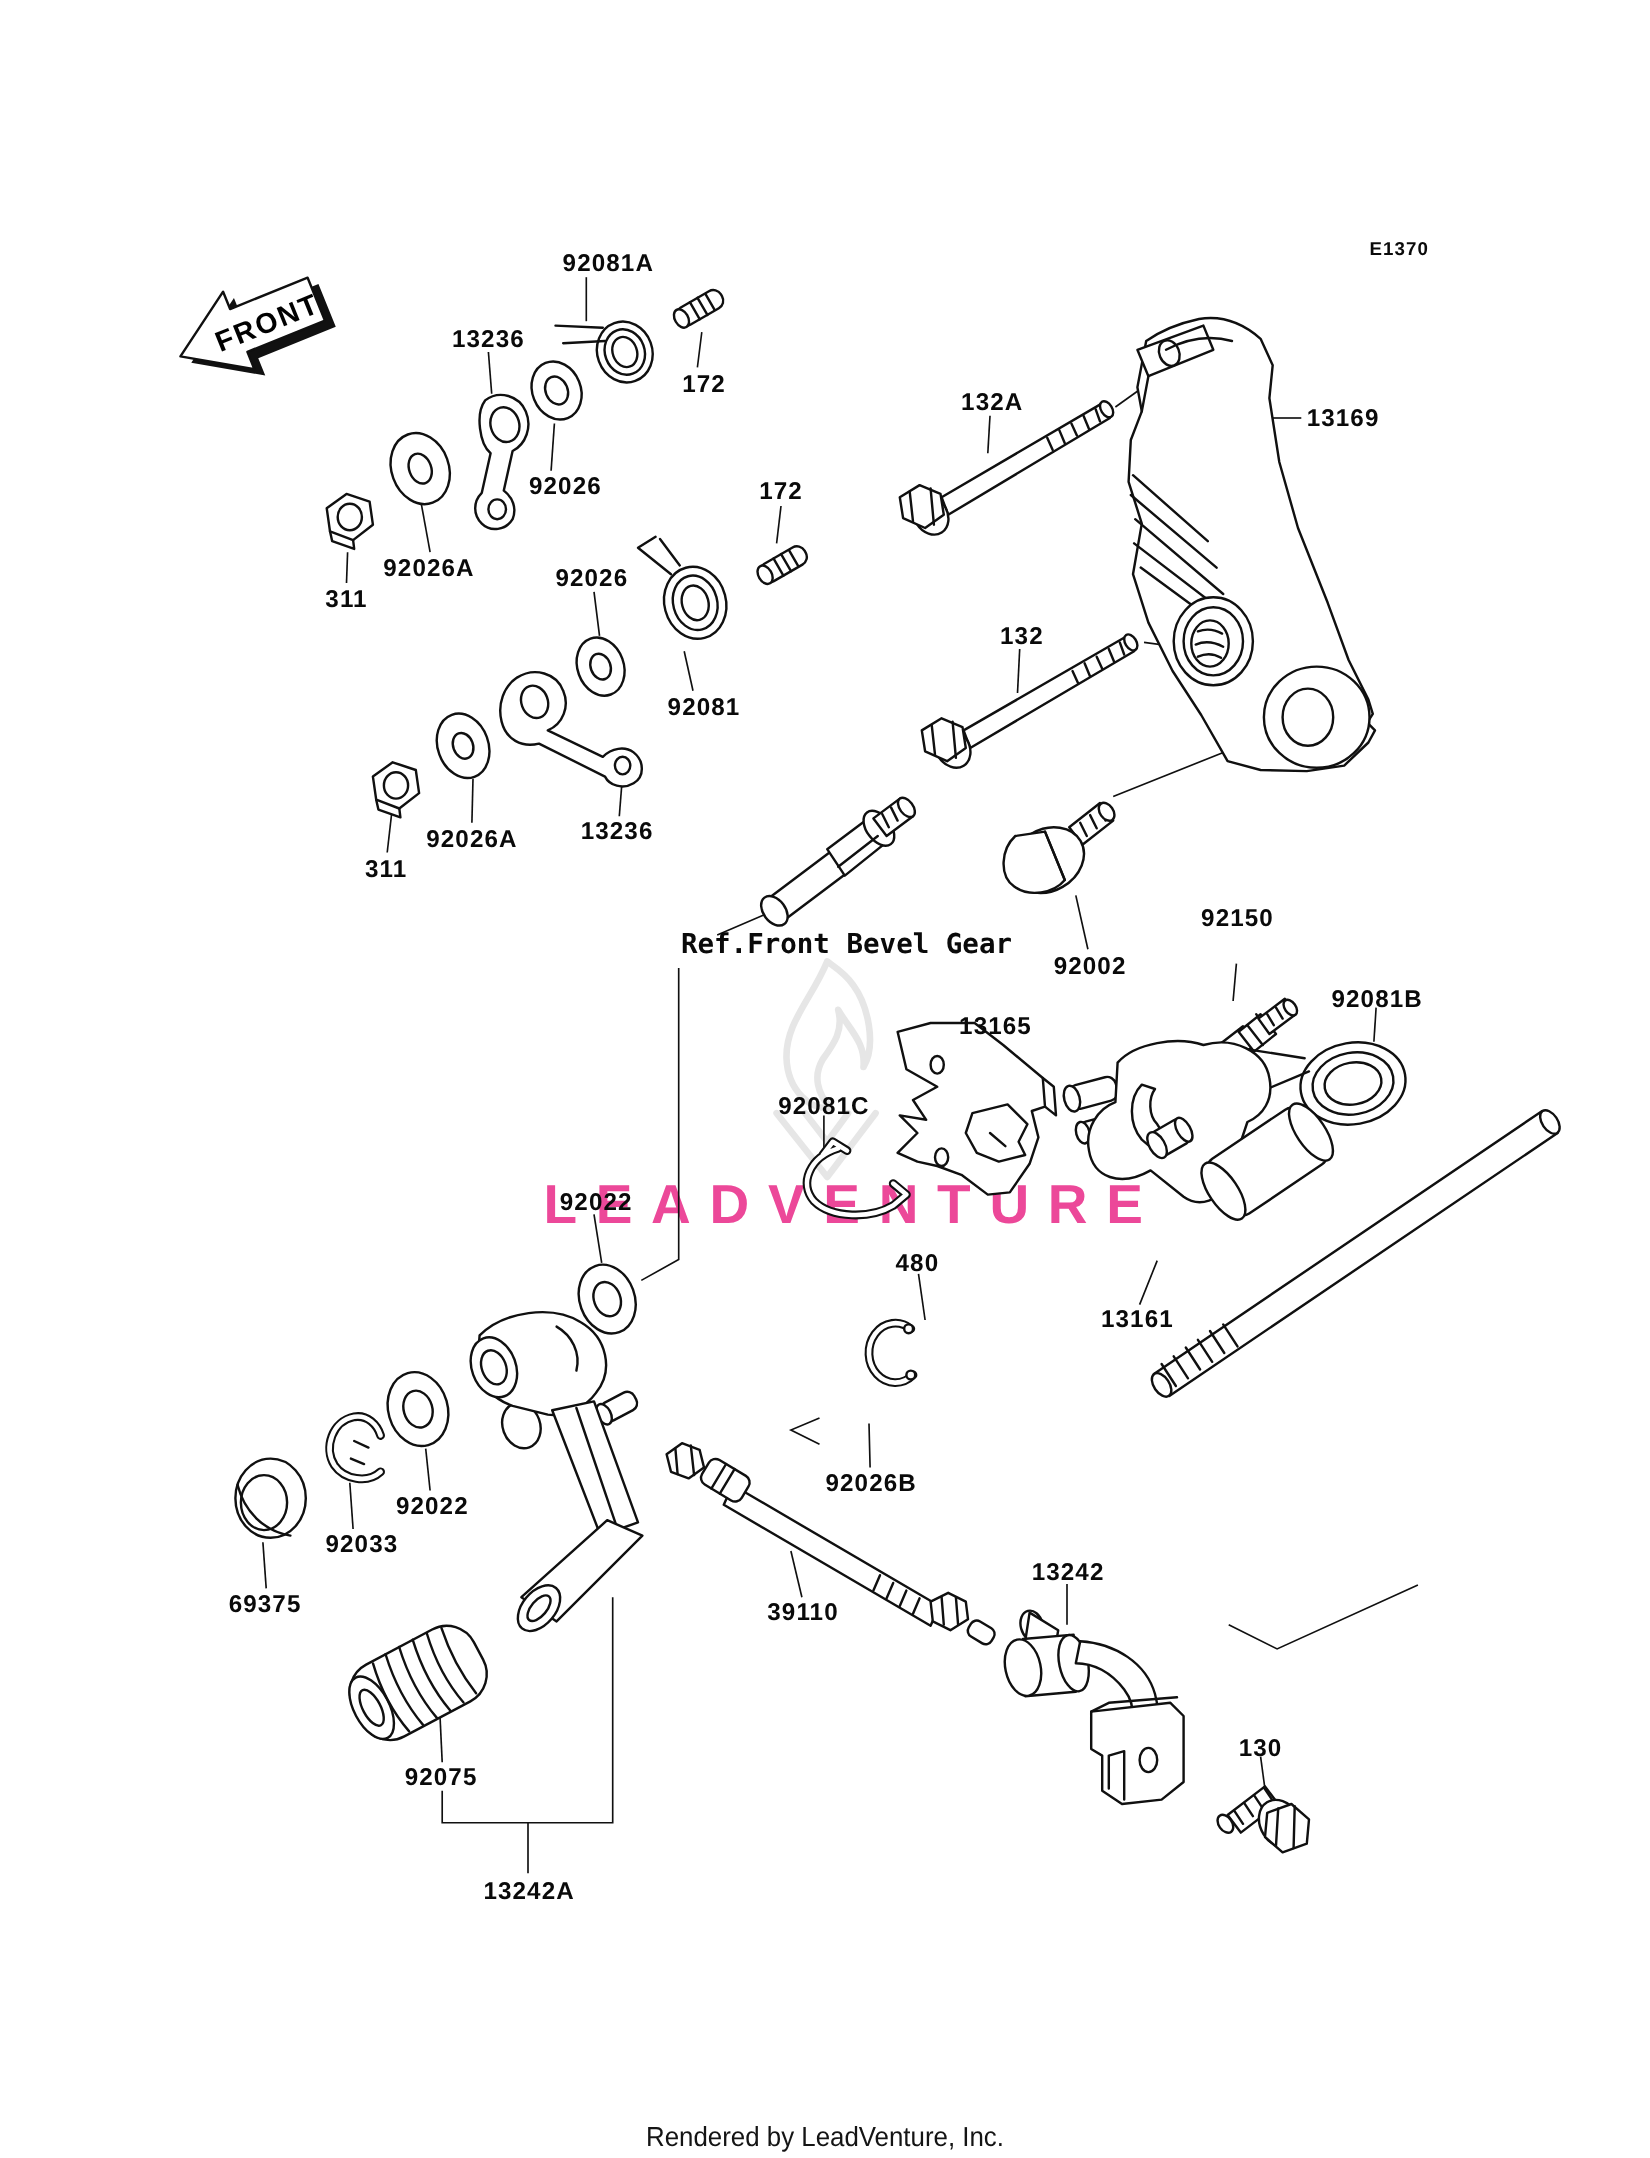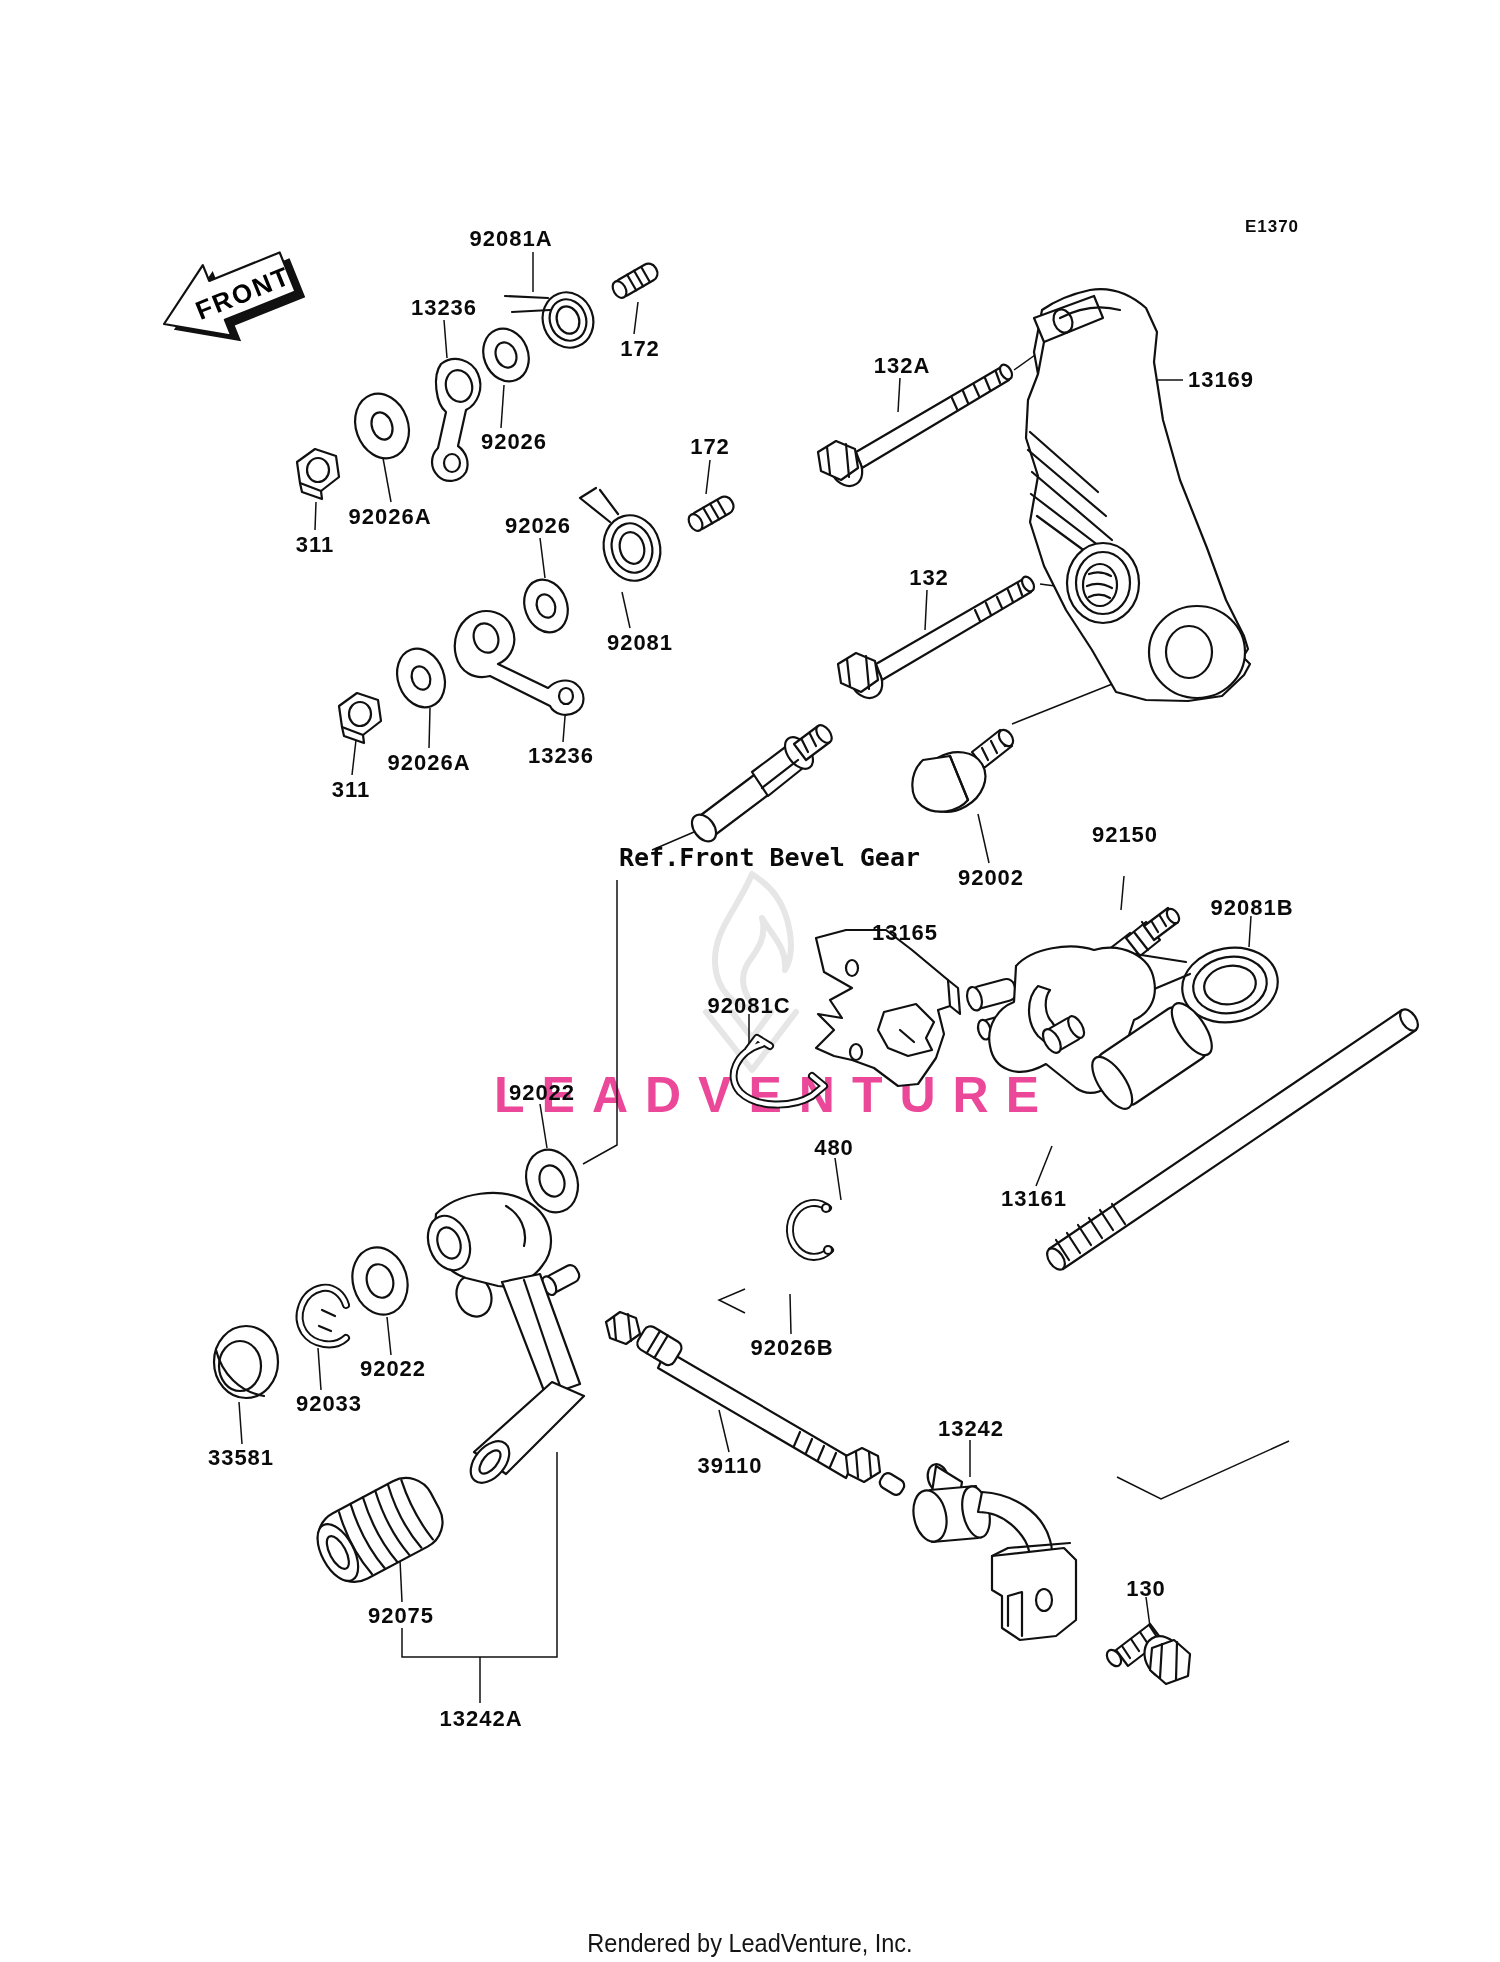--- a/index.html
+++ b/index.html
@@ -333,21 +333,21 @@
       <path class="ln" d="M1122,1646 L1130,1658 M1131,1639 L1139,1651 M1140,1632 L1148,1644 M1149,1625 L1157,1637"></path>
       <ellipse class="fl" cx="1114" cy="1658" rx="6" ry="9" transform="rotate(-35 1114 1658)"></ellipse>
       <ellipse class="fl" cx="1164" cy="1658" rx="18" ry="23" transform="rotate(-32 1164 1658)"></ellipse>
       <path class="fl" d="M1152,1648 L1174,1640 L1190,1654 L1188,1676 L1166,1684 L1150,1670 Z"></path>
       <path class="ln" d="M1162,1644 L1160,1678 M1177,1642 L1176,1680"></path>
     </g>
   </svg>
 
   <div class="code" style="left:1272px;top:217px">E1370</div>
 
-  <div class="pl" style="left:511px;top:226px">92081A</div>
+  <div class="pl" style="left:553px;top:226px">92081A</div>
   <div class="pl" style="left:444px;top:295px">13236</div>
   <div class="pl" style="left:640px;top:336px">172</div>
   <div class="pl" style="left:902px;top:353px">132A</div>
   <div class="pl" style="left:1221px;top:367px">13169</div>
   <div class="pl" style="left:514px;top:429px">92026</div>
   <div class="pl" style="left:390px;top:504px">92026A</div>
   <div class="pl" style="left:315px;top:532px">311</div>
   <div class="pl" style="left:538px;top:513px">92026</div>
   <div class="pl" style="left:710px;top:434px">172</div>
   <div class="pl" style="left:929px;top:565px">132</div>
@@ -362,19 +362,19 @@
   <div class="pl" style="left:905px;top:920px">13165</div>
   <div class="pl" style="left:749px;top:993px">92081C</div>
   <div class="pl" style="left:542px;top:1080px">92022</div>
   <div class="pl" style="left:834px;top:1135px">480</div>
   <div class="pl" style="left:1034px;top:1186px">13161</div>
   <div class="pl" style="left:792px;top:1335px">92026B</div>
   <div class="pl" style="left:393px;top:1356px">92022</div>
   <div class="pl" style="left:329px;top:1391px">92033</div>
   <div class="pl" style="left:730px;top:1453px">39110</div>
   <div class="pl" style="left:971px;top:1416px">13242</div>
-  <div class="pl" style="left:241px;top:1445px">33581</div>
+  <div class="pl" style="left:241px;top:1445px">69375</div>
   <div class="pl" style="left:401px;top:1603px">92075</div>
   <div class="pl" style="left:481px;top:1706px">13242A</div>
   <div class="pl" style="left:1146px;top:1576px">130</div>
 
   <div class="footer">Rendered by LeadVenture, Inc.</div>
 </div>
 
 </body></html>

